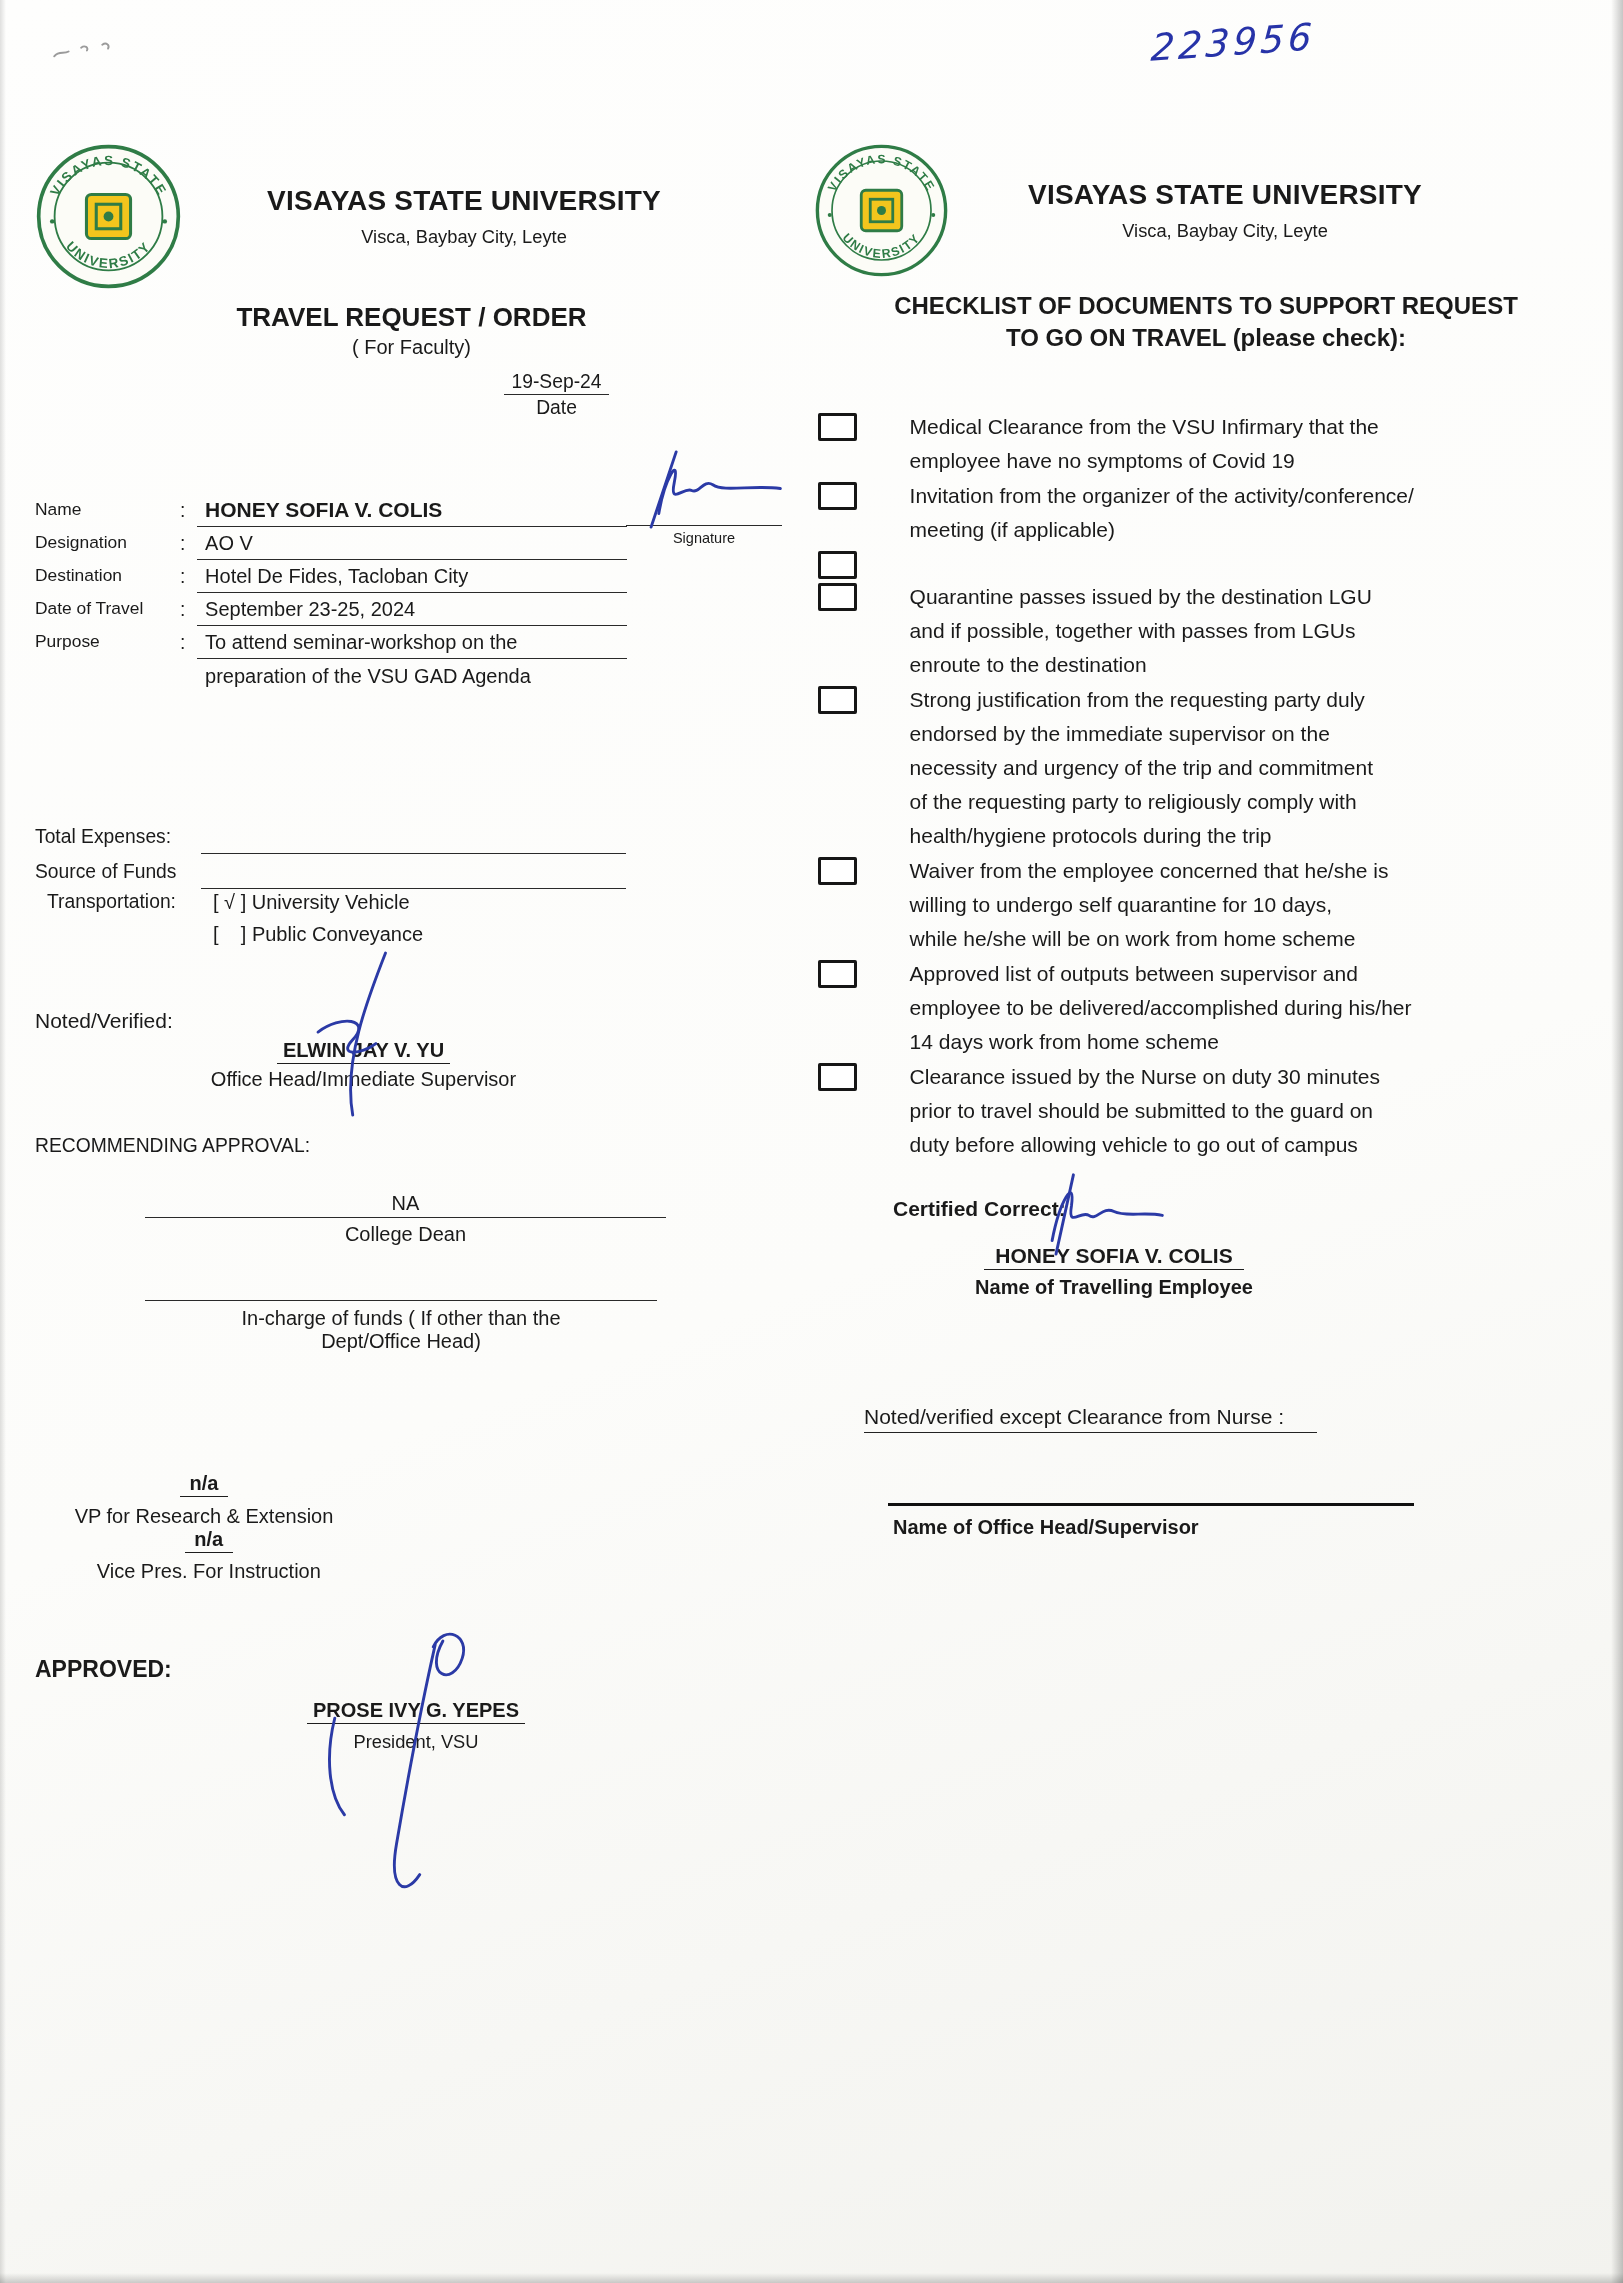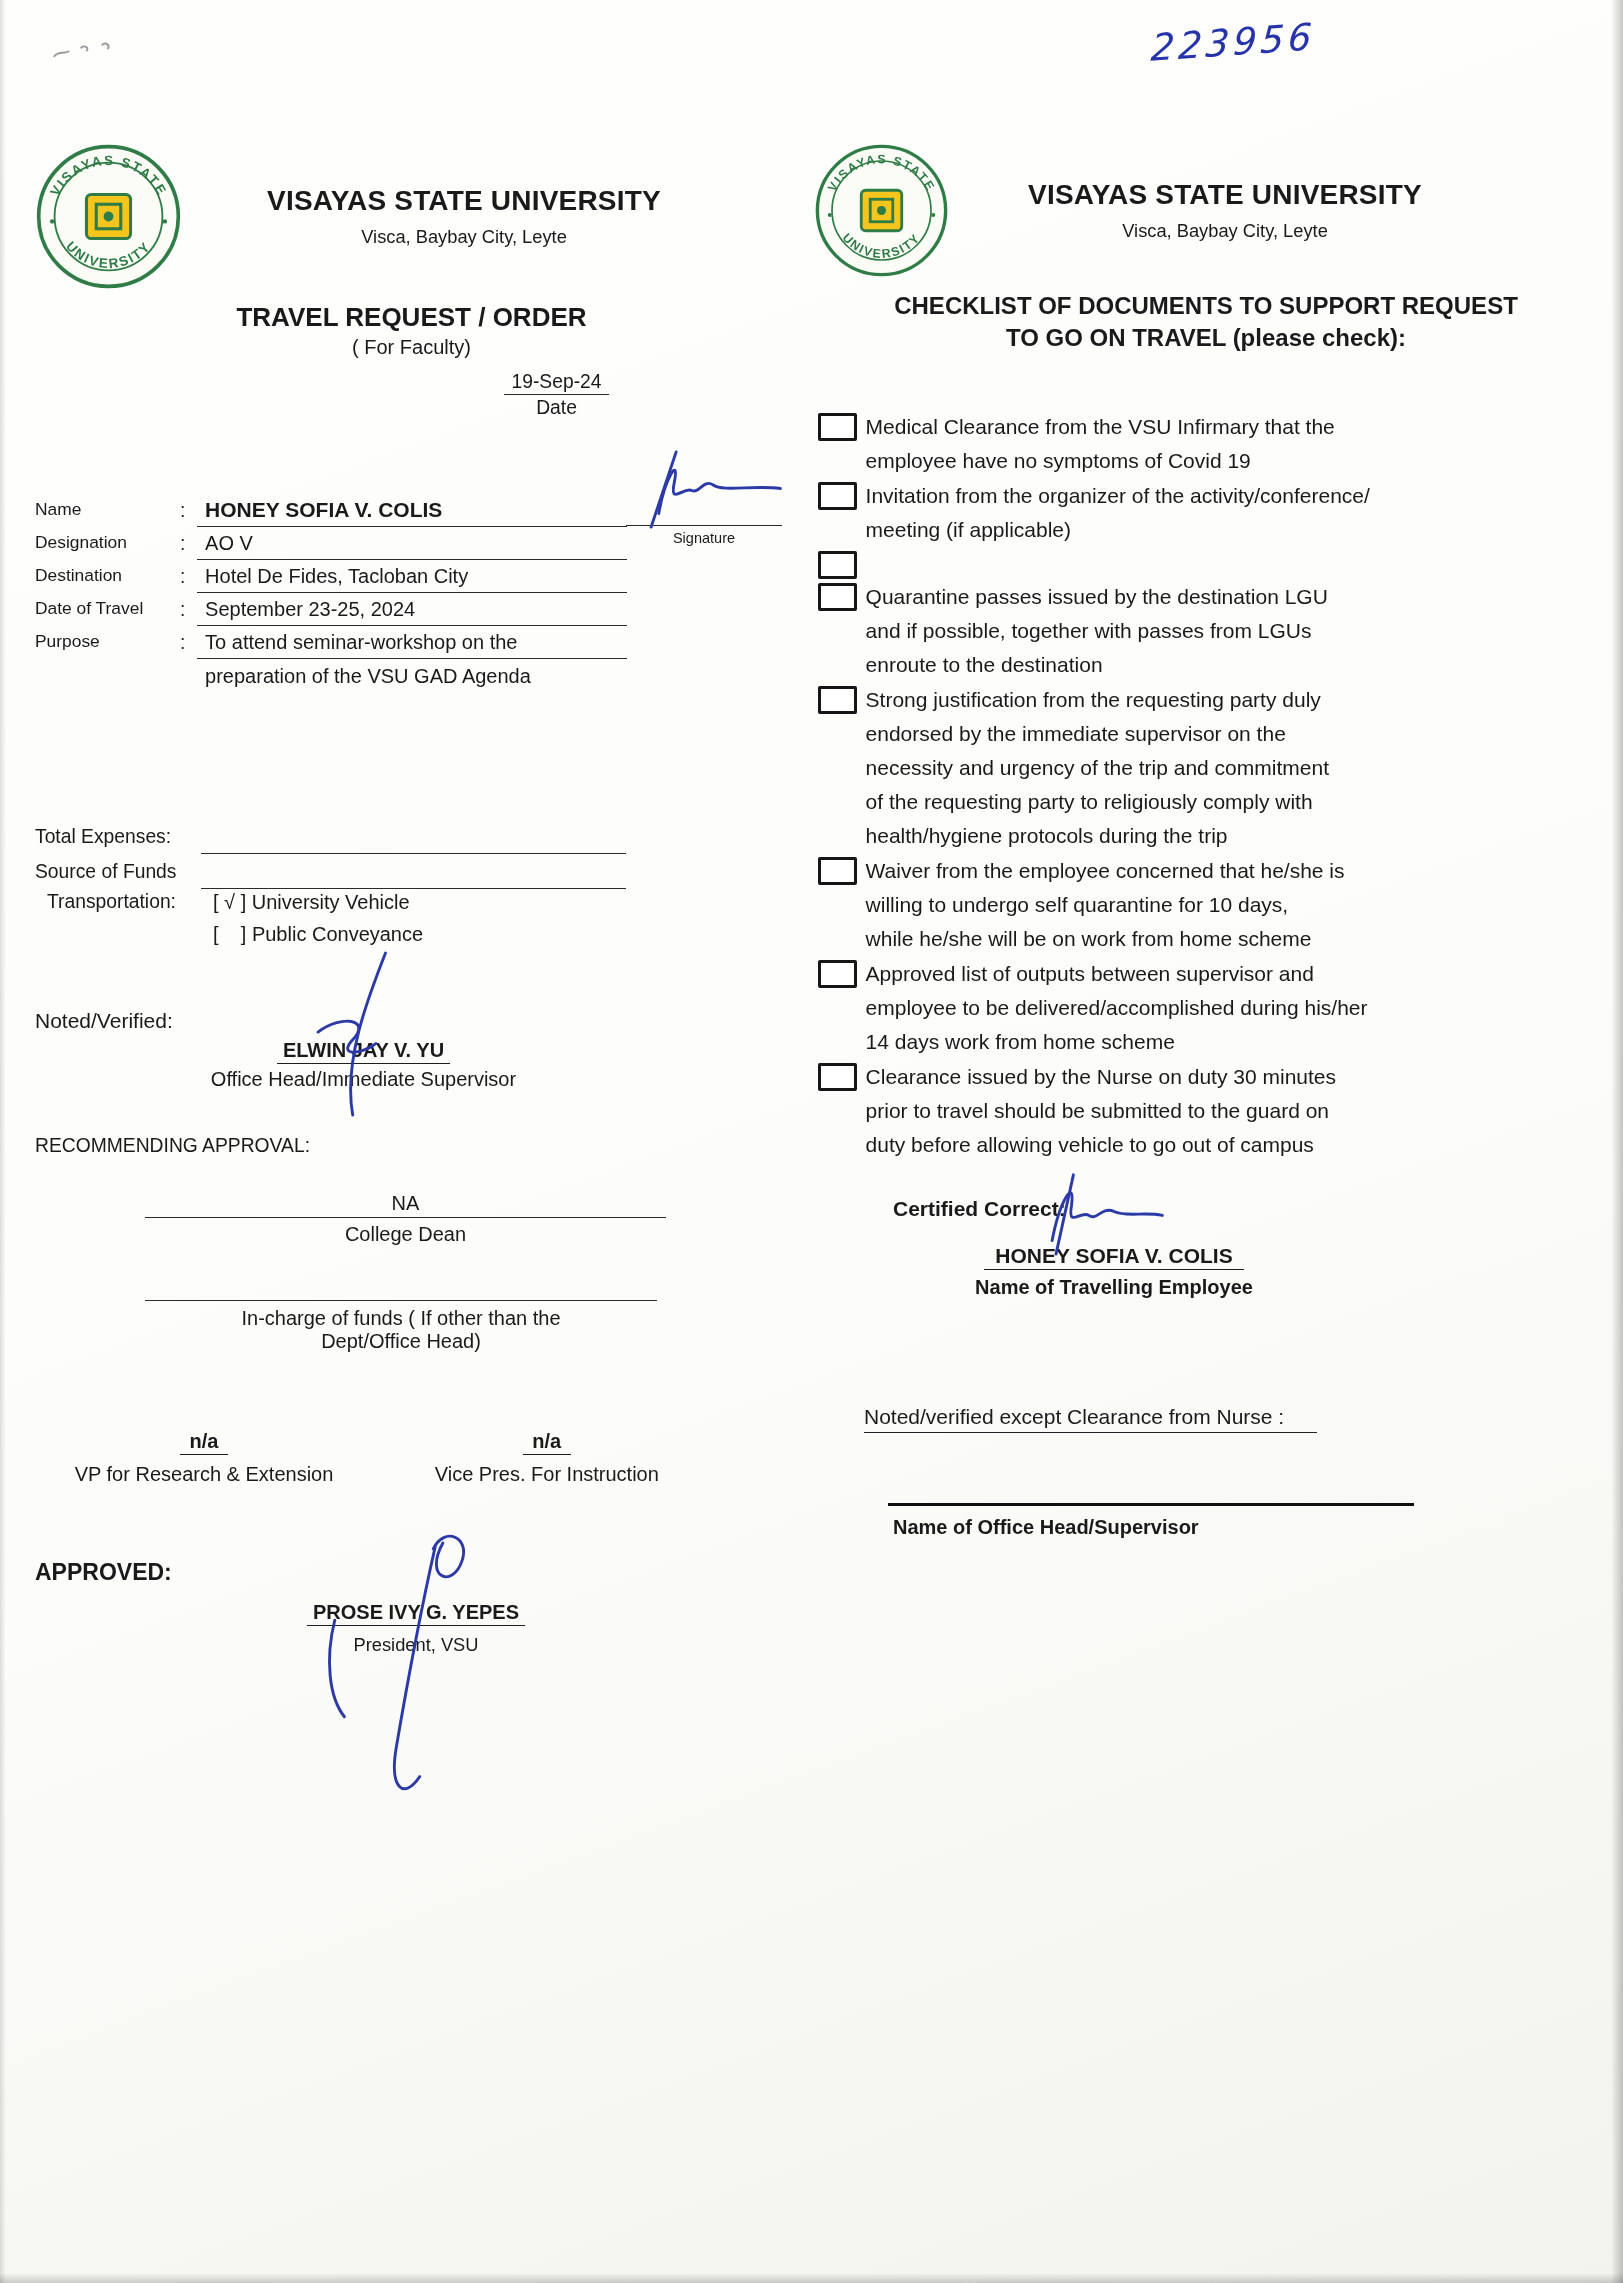--- a/index.html
+++ b/index.html
@@ -77,38 +77,38 @@
 
   .recommending { margin-top:44px; font-size:19.3px; }
   .dean-block { width:521px; margin:35px 0 0 110px; text-align:center; }
   .na { font-size:20px; padding-bottom:1.9px; }
   .rule { border-bottom:1.5px solid #2a2a2a; width:100%; }
   .caption { font-size:20px; margin-top:4.8px; }
   .incharge-block { width:512px; margin:54px 0 0 110px; text-align:center; }
   .incharge-block .caption { margin-top:5.8px; }
   .incharge-block .caption + .caption { margin-top:0; }
 
-  .vp-row { display:flex; margin-top:77px; }
+  .vp-row { display:flex; margin-top:119px;flex-direction:column; }
   .vp { width:338px; text-align:center; }
   .vp2 { width:309px; margin-left:19.3px; }
   .vp-value { display:inline-block; font-size:20px; font-weight:bold; border-bottom:1.9px solid #1d1d1d; padding:0 9.7px 1px; }
   .vp-caption { font-size:20px; margin-top:7.7px; }
 
   .approved-block { margin-top:73px; position:relative; }
   .approved-label { font-size:23px; font-weight:bold; }
   .pres-block { position:relative; width:348px; margin:15.4px 0 0 207px; text-align:center; }
   .pres-name { display:inline-block; font-size:20px; font-weight:bold; border-bottom:1.9px solid #1d1d1d; padding:0 5.8px 1px; }
   .pres-title { font-size:18.3px; margin-top:7.7px; }
   .sig-yepes { position:absolute; left:58px; top:-87px; }
 
   
   .check-title { font-size:24px; font-weight:bold; text-align:center; margin-top:11.6px;
                  white-space:pre-line; line-height:1.35; }
   .check-list { margin-top:56px; padding-left:3.9px; }
-  .check-item { display:flex; margin-bottom:1px; }
+  .check-item { display:flex; margin-bottom:1px;gap:44px; }
   .checkbox { flex:0 0 auto; width:39px; height:28px; border:3.4px solid #161616; border-radius:1.9px;
               margin:2.9px 8.7px 0 0; background:#fff; }
   .check-text { font-size:21px; line-height:34px; white-space:pre-line; width:618px; }
 
   .certified-block { margin-top:35px; }
   .certified-label { font-size:21px; font-weight:bold; margin-left:79px; }
   .certified-name-wrap { position:relative; width:406px; margin:23px 0 0 97px; text-align:center; }
   .certified-name { display:inline-block; font-size:21px; font-weight:bold; border-bottom:1.9px solid #1d1d1d; padding:0 11.6px 1px; }
   .certified-caption { font-size:20px; font-weight:bold; margin-top:5.8px; }
   .sig-certified { position:absolute; left:116px; top:-79px; }

